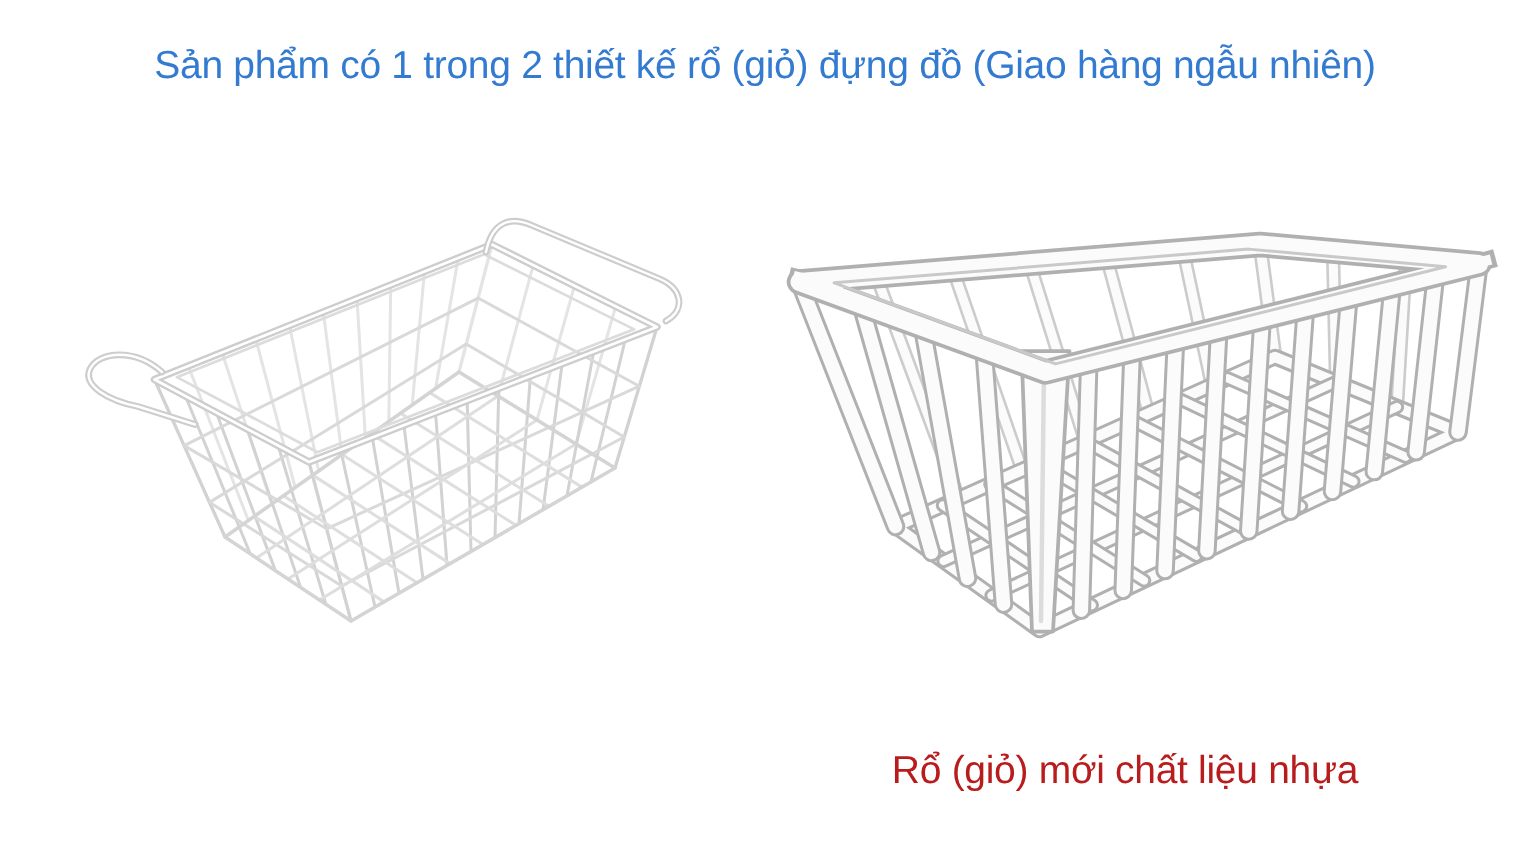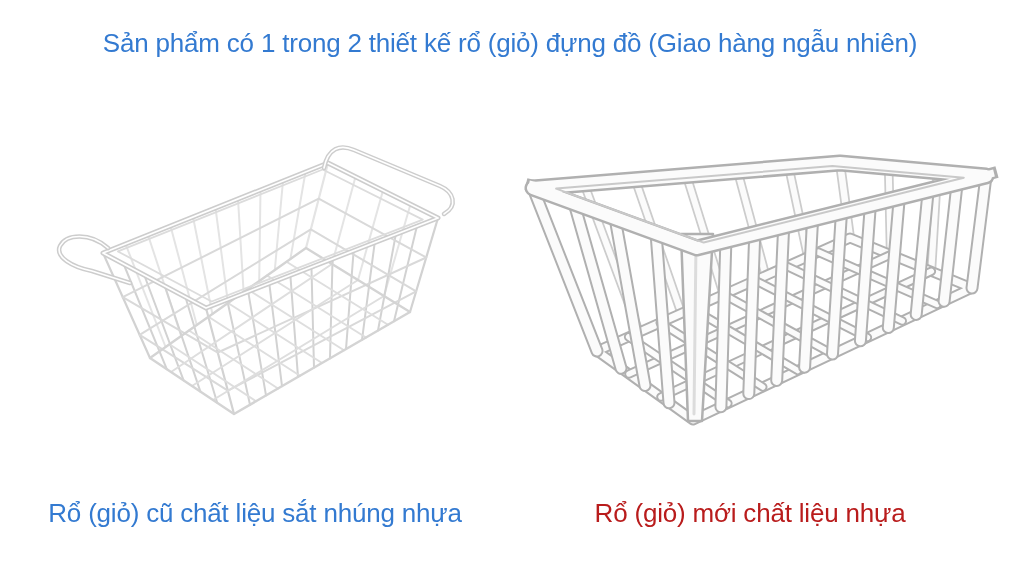--- a/index.html
+++ b/index.html
@@ -159,17 +159,16 @@
         <line x1="45" y1="55" x2="6" y2="46" stroke="#b0b0b0" stroke-width="12" stroke-linecap="butt"></line>
         <line x1="440" y1="44" x2="477" y2="34" stroke="#b0b0b0" stroke-width="12" stroke-linecap="butt"></line>
         <polygon points="13,50 320,25 466,38 177,110" fill="none" stroke="#b0b0b0" stroke-width="17" stroke-linejoin="round" stroke-linecap="round"></polygon>
         <polygon points="13,50 320,25 466,38 177,110" fill="none" stroke="#fbfbfb" stroke-width="12" stroke-linejoin="round" stroke-linecap="round"></polygon>
         <line x1="42" y1="54" x2="9" y2="46" stroke="#fbfbfb" stroke-width="7" stroke-linecap="butt"></line>
         <line x1="438" y1="44" x2="474" y2="35" stroke="#fbfbfb" stroke-width="7" stroke-linecap="butt"></line>
         <polygon points="36.1,50.58 312.4,28.08 443.8,39.78 183.7,104.58" fill="none" stroke="#c9c9c9" stroke-width="2" stroke-linejoin="round" stroke-linecap="round"></polygon>
       </svg>
   </figure>
 
-  <div class="caption caption-left" style="color: rgb(51, 122, 209);">Rổ (giỏ) cũ chất liệu sắt nhúng nhựa</div>
 
   <div class="caption caption-right" style="color: #b91c1c;">Rổ (giỏ) mới chất liệu nhựa</div>
 
 </div>
 
 </body></html>

